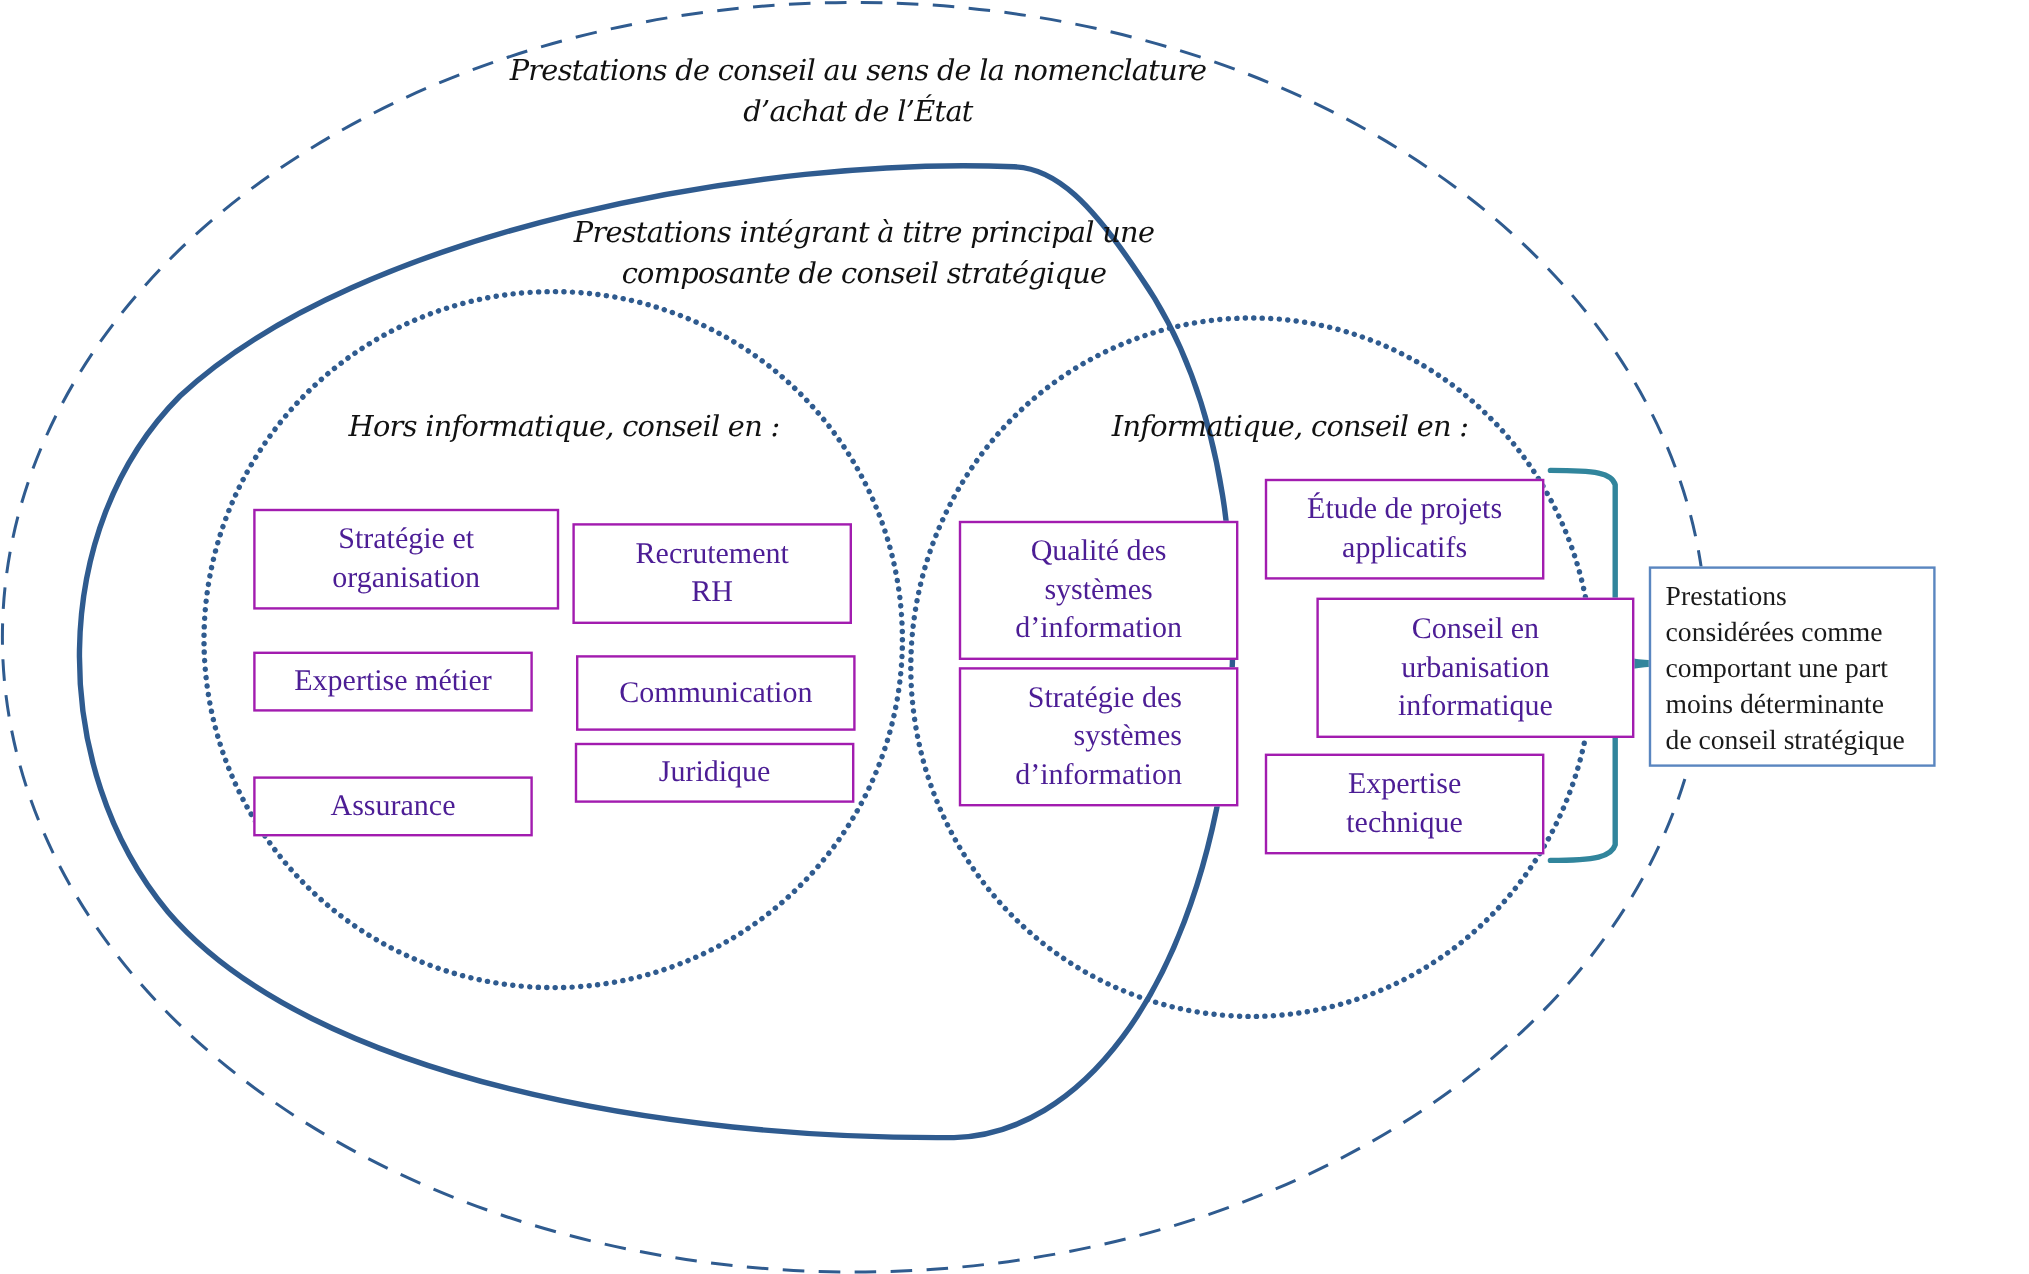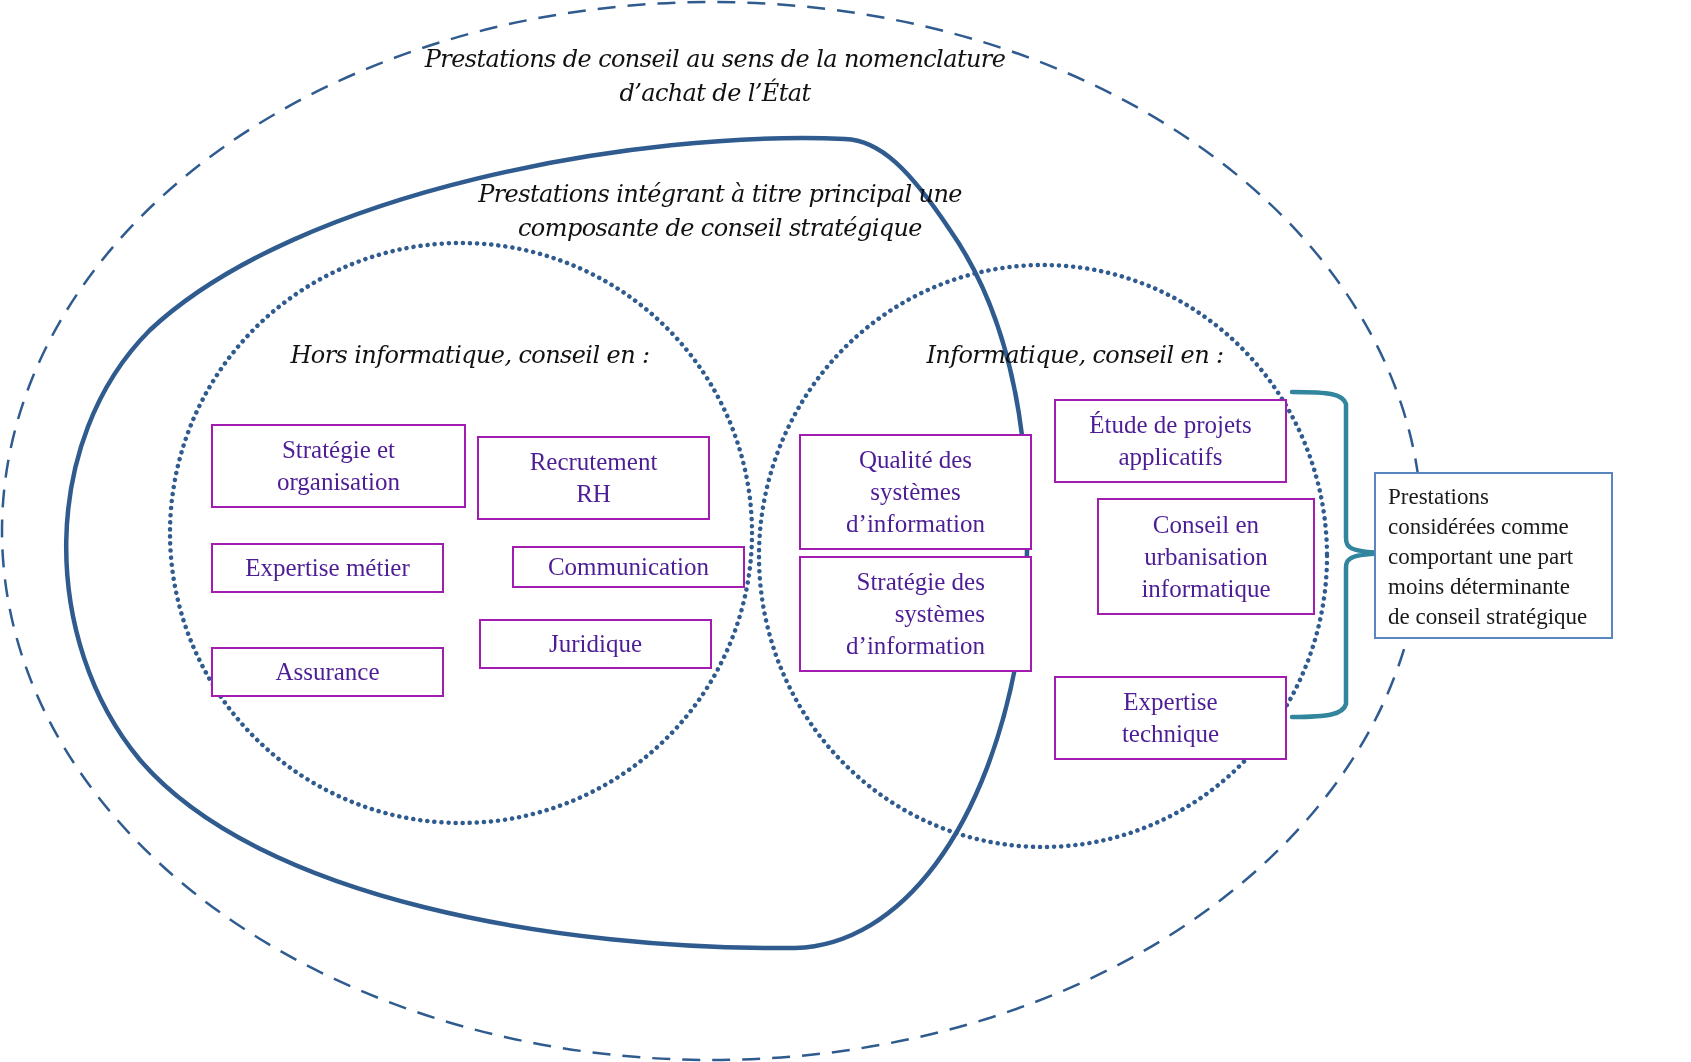--- a/index.html
+++ b/index.html
@@ -84,36 +84,36 @@
 
 <div class="lbl" style="left:880px; top:338px; width:390px;">
   <span>Informatique, conseil en :</span>
 </div>
 
 <div class="box" style="left:211px; top:424px; width:255px; height:84px;">Stratégie et
 organisation</div>
 <div class="box" style="left:477px; top:436px; width:233px; height:84px;">Recrutement
 RH</div>
 <div class="box" style="left:211px; top:543px; width:233px; height:50px;">Expertise métier</div>
-<div class="box" style="left:480px; top:546px; width:233px; height:42px;margin-left:32px;">Communication</div>
+<div class="box" style="left:480px; top:546px; width:233px; height:63px;">Communication</div>
 <div class="box" style="left:211px; top:619px; width:233px; height:50px;margin-top:28px;">Assurance</div>
 <div class="box" style="left:479px; top:619px; width:233px; height:50px;text-align:center;">Juridique</div>
 
 <div class="box" style="left:799px; top:434px; width:233px; height:116px;">Qualité des
 systèmes
 d’information</div>
 <div class="box" style="left:799px; top:556px; width:233px; height:116px;text-align:right;">Stratégie des
 systèmes
 d’information</div>
 
 <div class="box" style="left:1054px; top:399px; width:233px; height:84px;">Étude de projets
 applicatifs</div>
-<div class="box" style="left:1097px; top:498px; width:218px; height:117px;">Conseil en
+<div class="box" style="left:1097px; top:498px; width:265px; height:117px;">Conseil en
 urbanisation
 informatique</div>
-<div class="box" style="left:1054px; top:628px; width:233px; height:84px;margin-top:48px;">Expertise
+<div class="box" style="left:1054px; top:628px; width:233px; height:84px;">Expertise
 technique</div>
 
 <div class="note" style="left:1374px; top:472px; width:239px; height:167px;">Prestations
 considérées comme
 comportant une part
 moins déterminante
 de conseil stratégique</div>
 
 </body></html>

